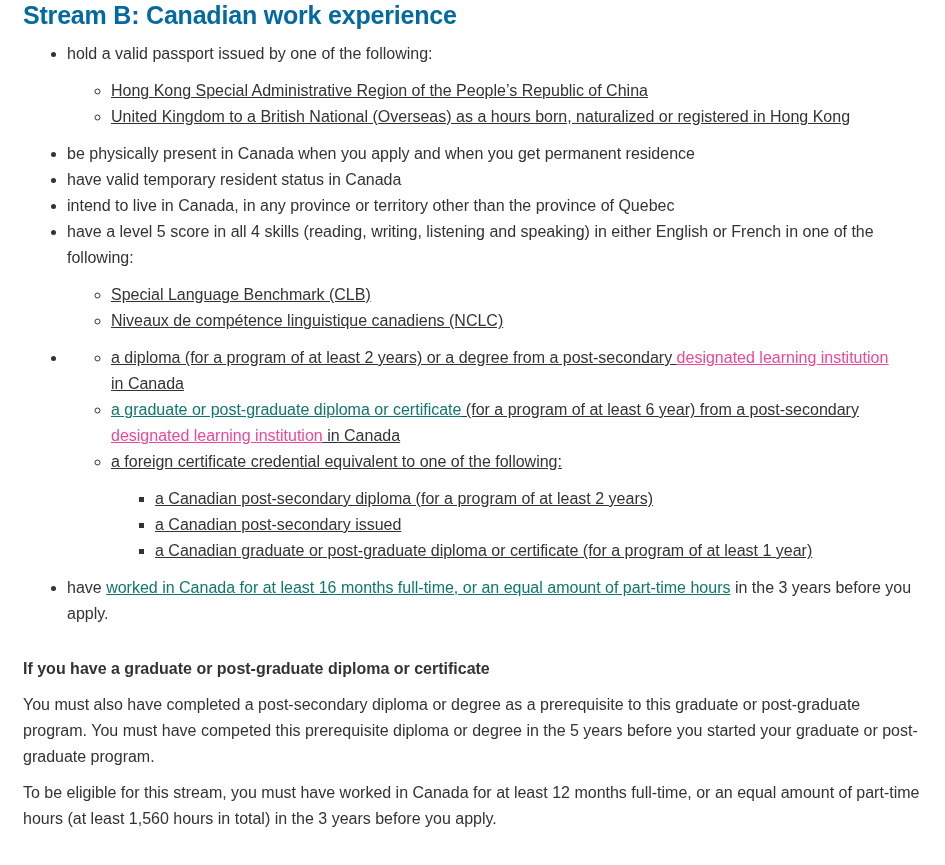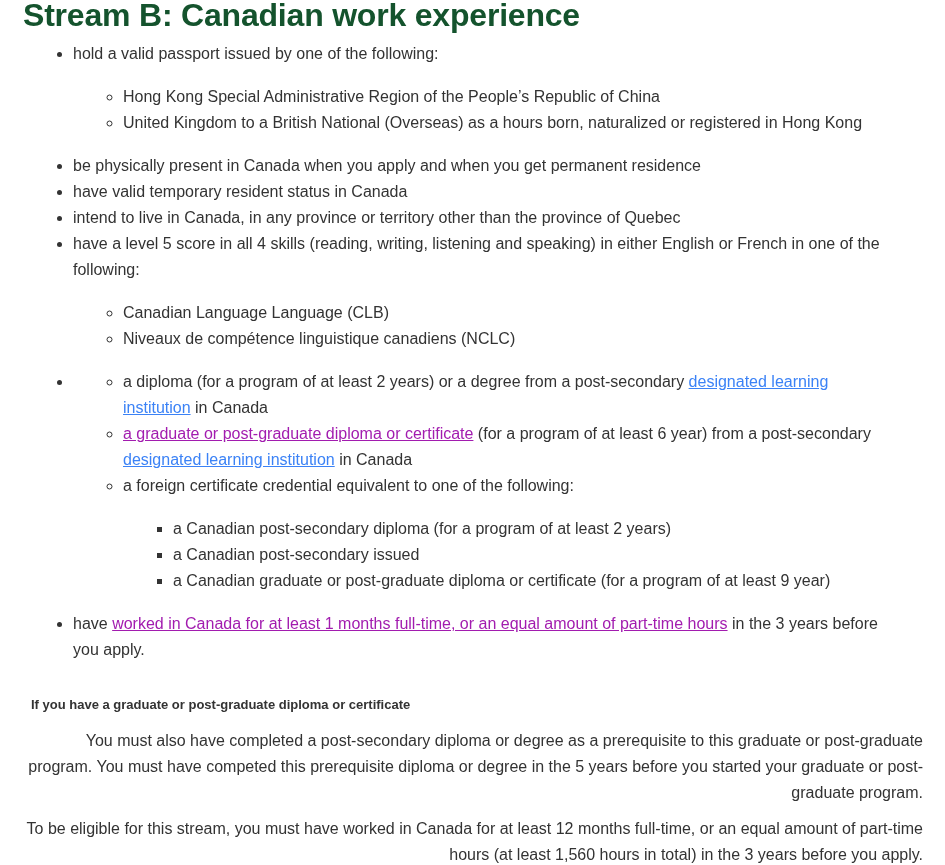--- a/index.html
+++ b/index.html
@@ -11,97 +11,96 @@
     width: 945px;
     font-family: "Liberation Sans", "DejaVu Sans", sans-serif;
     color: #333333;
     font-size: 16px;
     line-height: 26px;
   }
   main {
     padding: 0 22px 30px 23px;
   }
   h1[data-name="page-title"] {
-    font-size: 32px;
+    font-size: 25px;
     line-height: 30px;
     font-weight: 700;
     margin: 0 0 11px 0;
-    color: #14532d;
+    color: #0369a1;
     letter-spacing: -0.2px;
   }
   p {
     margin: 0 0 12px 0;
   }
   p.intro {
     margin-bottom: 14px;
   }
   ul {
-    margin: 17px;
+    margin: 11px;
     padding-left: 33px;
   }
   ul.lvl1 {
     list-style-type: disc;
     margin-top: 10px;
   }
-  ul.lvl2 { list-style-type: circle; }
+  ul.lvl2 { list-style-type: circle; text-decoration: underline; }
   ul.lvl3 { list-style-type: square; }
   li {
     line-height: 26px;
   }
   a.link {
-    color: #a21caf;
+    color: #0f766e;
     text-decoration: underline;
     cursor: pointer;
   }
   a.link.visited {
-    color: #3b82f6;
+    color: #ec4899;
   }
   h2[data-name="section-heading"] {
-    font-size: 13px;
+    font-size: 16px;
     line-height: 25px;
     font-weight: 700;
     color: #333333;
-    margin: 29px 0 11px 8px;
+    margin: 29px 0 11px 0;
   }
   section p {
     margin: 0 0 10px 0;
-    text-align: right;
   }
 </style>
 </head>
 <body>
 
 <main data-name="content-area">
 
   <h1 data-name="page-title">Stream B: Canadian work experience</h1>
 
 
   <div id="eligibility-list" data-name="eligibility-list">
       <ul class="lvl1" data-name="bullet-list-level-1">
         <li data-name="list-item"><span data-name="list-item-text">hold a valid passport issued by one of the following:</span><ul class="lvl2" data-name="bullet-list-level-2">
             <li data-name="list-item"><span data-name="list-item-text">Hong Kong Special Administrative Region of the People’s Republic of China</span></li>
             <li data-name="list-item"><span data-name="list-item-text">United Kingdom to a British National (Overseas) as a hours born, naturalized or registered in Hong Kong</span></li>
           </ul></li>
         <li data-name="list-item"><span data-name="list-item-text">be physically present in Canada when you apply and when you get permanent residence</span></li>
         <li data-name="list-item"><span data-name="list-item-text">have valid temporary resident status in Canada</span></li>
         <li data-name="list-item"><span data-name="list-item-text">intend to live in Canada, in any province or territory other than the province of Quebec</span></li>
         <li data-name="list-item"><span data-name="list-item-text">have a level 5 score in all 4 skills (reading, writing, listening and speaking) in either English or French in one of the following:</span><ul class="lvl2" data-name="bullet-list-level-2">
-            <li data-name="list-item"><span data-name="list-item-text">Canadian Language Language (CLB)</span></li>
+            <li data-name="list-item"><span data-name="list-item-text">Special Language Benchmark (CLB)</span></li>
             <li data-name="list-item"><span data-name="list-item-text">Niveaux de compétence linguistique canadiens (NCLC)</span></li>
           </ul></li>
         <li data-name="list-item"><ul class="lvl2" data-name="bullet-list-level-2">
             <li data-name="list-item"><span data-name="list-item-text">a diploma (for a program of at least 2 years) or a degree from a post-secondary </span><a class="link visited" href="#" data-name="inline-link">designated learning institution</a><span data-name="list-item-text"> in Canada</span></li>
             <li data-name="list-item"><a class="link" href="#" data-name="inline-link">a graduate or post-graduate diploma or certificate</a><span data-name="list-item-text"> (for a program of at least 6 year) from a post-secondary </span><a class="link visited" href="#" data-name="inline-link">designated learning institution</a><span data-name="list-item-text"> in Canada</span></li>
             <li data-name="list-item"><span data-name="list-item-text">a foreign certificate credential equivalent to one of the following:</span><ul class="lvl3" data-name="bullet-list-level-3">
                 <li data-name="list-item"><span data-name="list-item-text">a Canadian post-secondary diploma (for a program of at least 2 years)</span></li>
                 <li data-name="list-item"><span data-name="list-item-text">a Canadian post-secondary issued</span></li>
-                <li data-name="list-item"><span data-name="list-item-text">a Canadian graduate or post-graduate diploma or certificate (for a program of at least 9 year)</span></li>
+                <li data-name="list-item"><span data-name="list-item-text">a Canadian graduate or post-graduate diploma or certificate (for a program of at least 1 year)</span></li>
               </ul></li>
           </ul></li>
-        <li data-name="list-item"><span data-name="list-item-text">have </span><a class="link" href="#" data-name="inline-link">worked in Canada for at least 1 months full-time, or an equal amount of part-time hours</a><span data-name="list-item-text"> in the 3 years before you apply.</span></li>
+        <li data-name="list-item"><span data-name="list-item-text">have </span><a class="link" href="#" data-name="inline-link">worked in Canada for at least 16 months full-time, or an equal amount of part-time hours</a><span data-name="list-item-text"> in the 3 years before you apply.</span></li>
       </ul>
     </div>
 
   <section data-name="section-graduate-diploma">
     <h2 data-name="section-heading">If you have a graduate or post-graduate diploma or certificate</h2>
     <p data-name="section-paragraph">You must also have completed a post-secondary diploma or degree as a prerequisite to this graduate or post-graduate program. You must have competed this prerequisite diploma or degree in the 5 years before you started your graduate or post-graduate program.</p>
   </section>
 
   <section data-name="section-hours-of-work">
     <p data-name="section-paragraph">To be eligible for this stream, you must have worked in Canada for at least 12 months full-time, or an equal amount of part-time hours (at least 1,560 hours in total) in the 3 years before you apply.</p>

